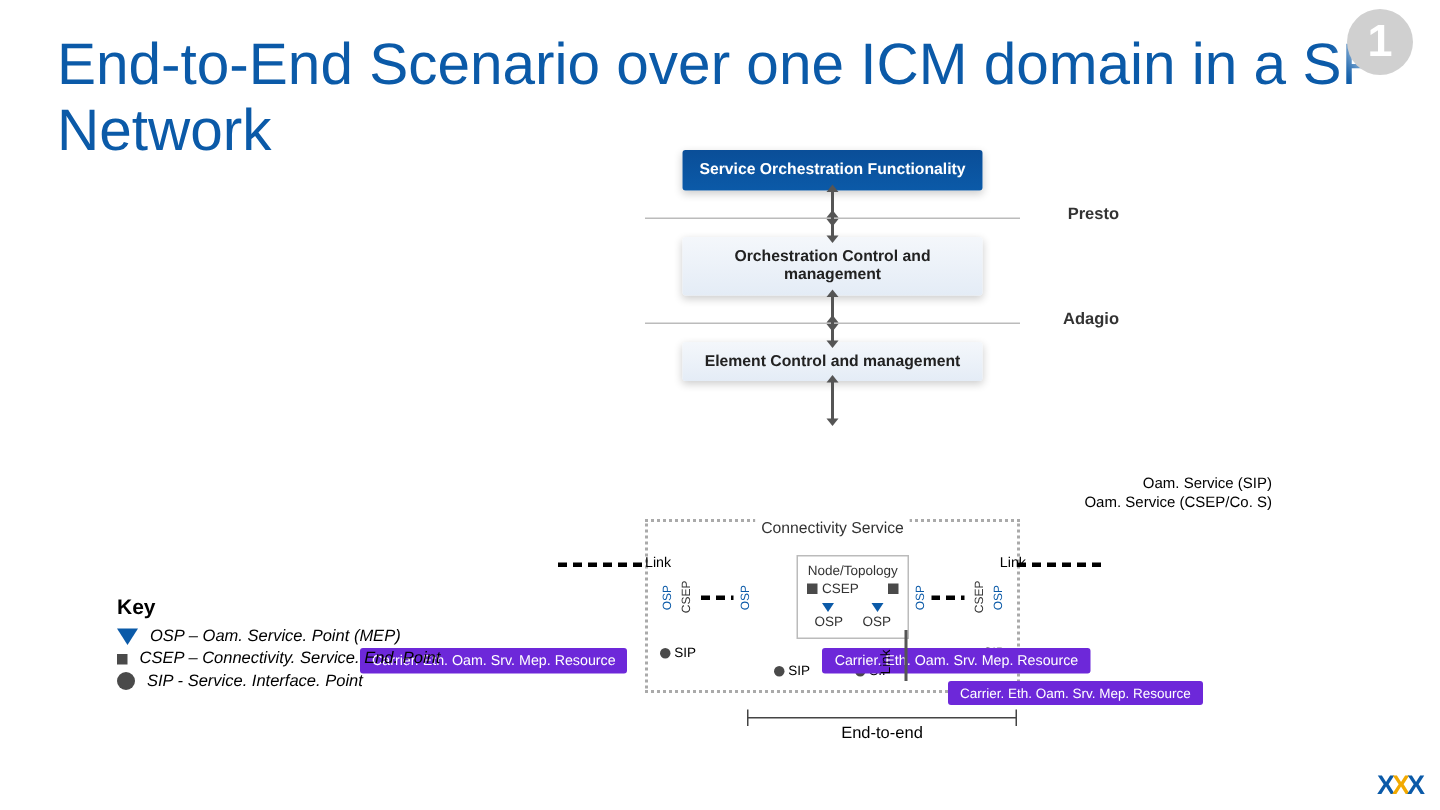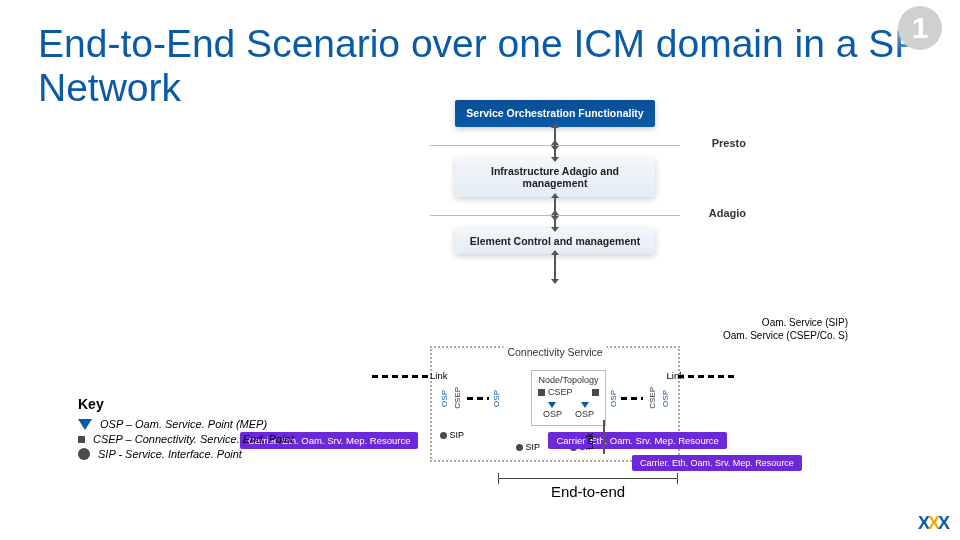--- a/index.html
+++ b/index.html
@@ -86,21 +86,21 @@
   .clink { position:absolute; left:603px; top:420px; height:34px; width:2px; background:#555; }
   .clink-txt { position:absolute; left:585px; top:433px; font-size:9px;
      writing-mode:vertical-rl; transform:rotate(180deg); }
 
   .e2e { position:absolute; left:498px; top:478px; display:flex; flex-direction:column; align-items:center; }
   .e2e .bar { width:180px; height:1px; background:#444; position:relative; margin-bottom:4px; }
   .e2e .bar::before, .e2e .bar::after {
     content:''; position:absolute; top:-5px; width:1px; height:11px; background:#444;
   }
   .e2e .bar::before{ left:0; } .e2e .bar::after{ right:0; }
-  .e2e .txt { font-size:15px; }
+  .e2e .txt { font-size:11px; }
 
   .key { position:absolute; left:78px; top:396px; width:280px; }
   .key h4 { font-size:14px; font-weight:700; margin-bottom:6px; }
   .key .row { display:flex; align-items:center; gap:8px; font-size:11px; margin:3px 0;font-style:italic; }
   .sw { width:14px; height:11px; display:inline-block; }
   .sw.tri { width:0;height:0;border-left:7px solid transparent;border-right:7px solid transparent;border-top:11px solid #0b5aa8; }
   .sw.sq  { background:#4a4a4a; }
   .sw.cir { width:12px;height:12px;border-radius:50%;background:#4a4a4a; }
 
   .logo { position:absolute; right:12px; bottom:6px; font-size:18px; font-weight:900;
@@ -119,21 +119,21 @@
 <div class="corner-badge">1</div>
 
 <div class="stack">
   <div class="box">Service Orchestration Functionality</div>
   <div class="conn"></div>
   <div class="shelf">
     <div class="line"></div>
     <div class="lbl">Presto</div>
   </div>
   <div class="conn" style="height:14px"></div>
-  <div class="box light">Infrastructure Adagio and management</div>
+  <div class="box light">Orchestration Control and management</div>
   <div class="conn"></div>
   <div class="shelf">
     <div class="line"></div>
     <div class="lbl">Adagio</div>
   </div>
   <div class="conn" style="height:14px"></div>
   <div class="box light">Element Control and management</div>
   <div class="conn" style="height:26px"></div>
 </div>
 

